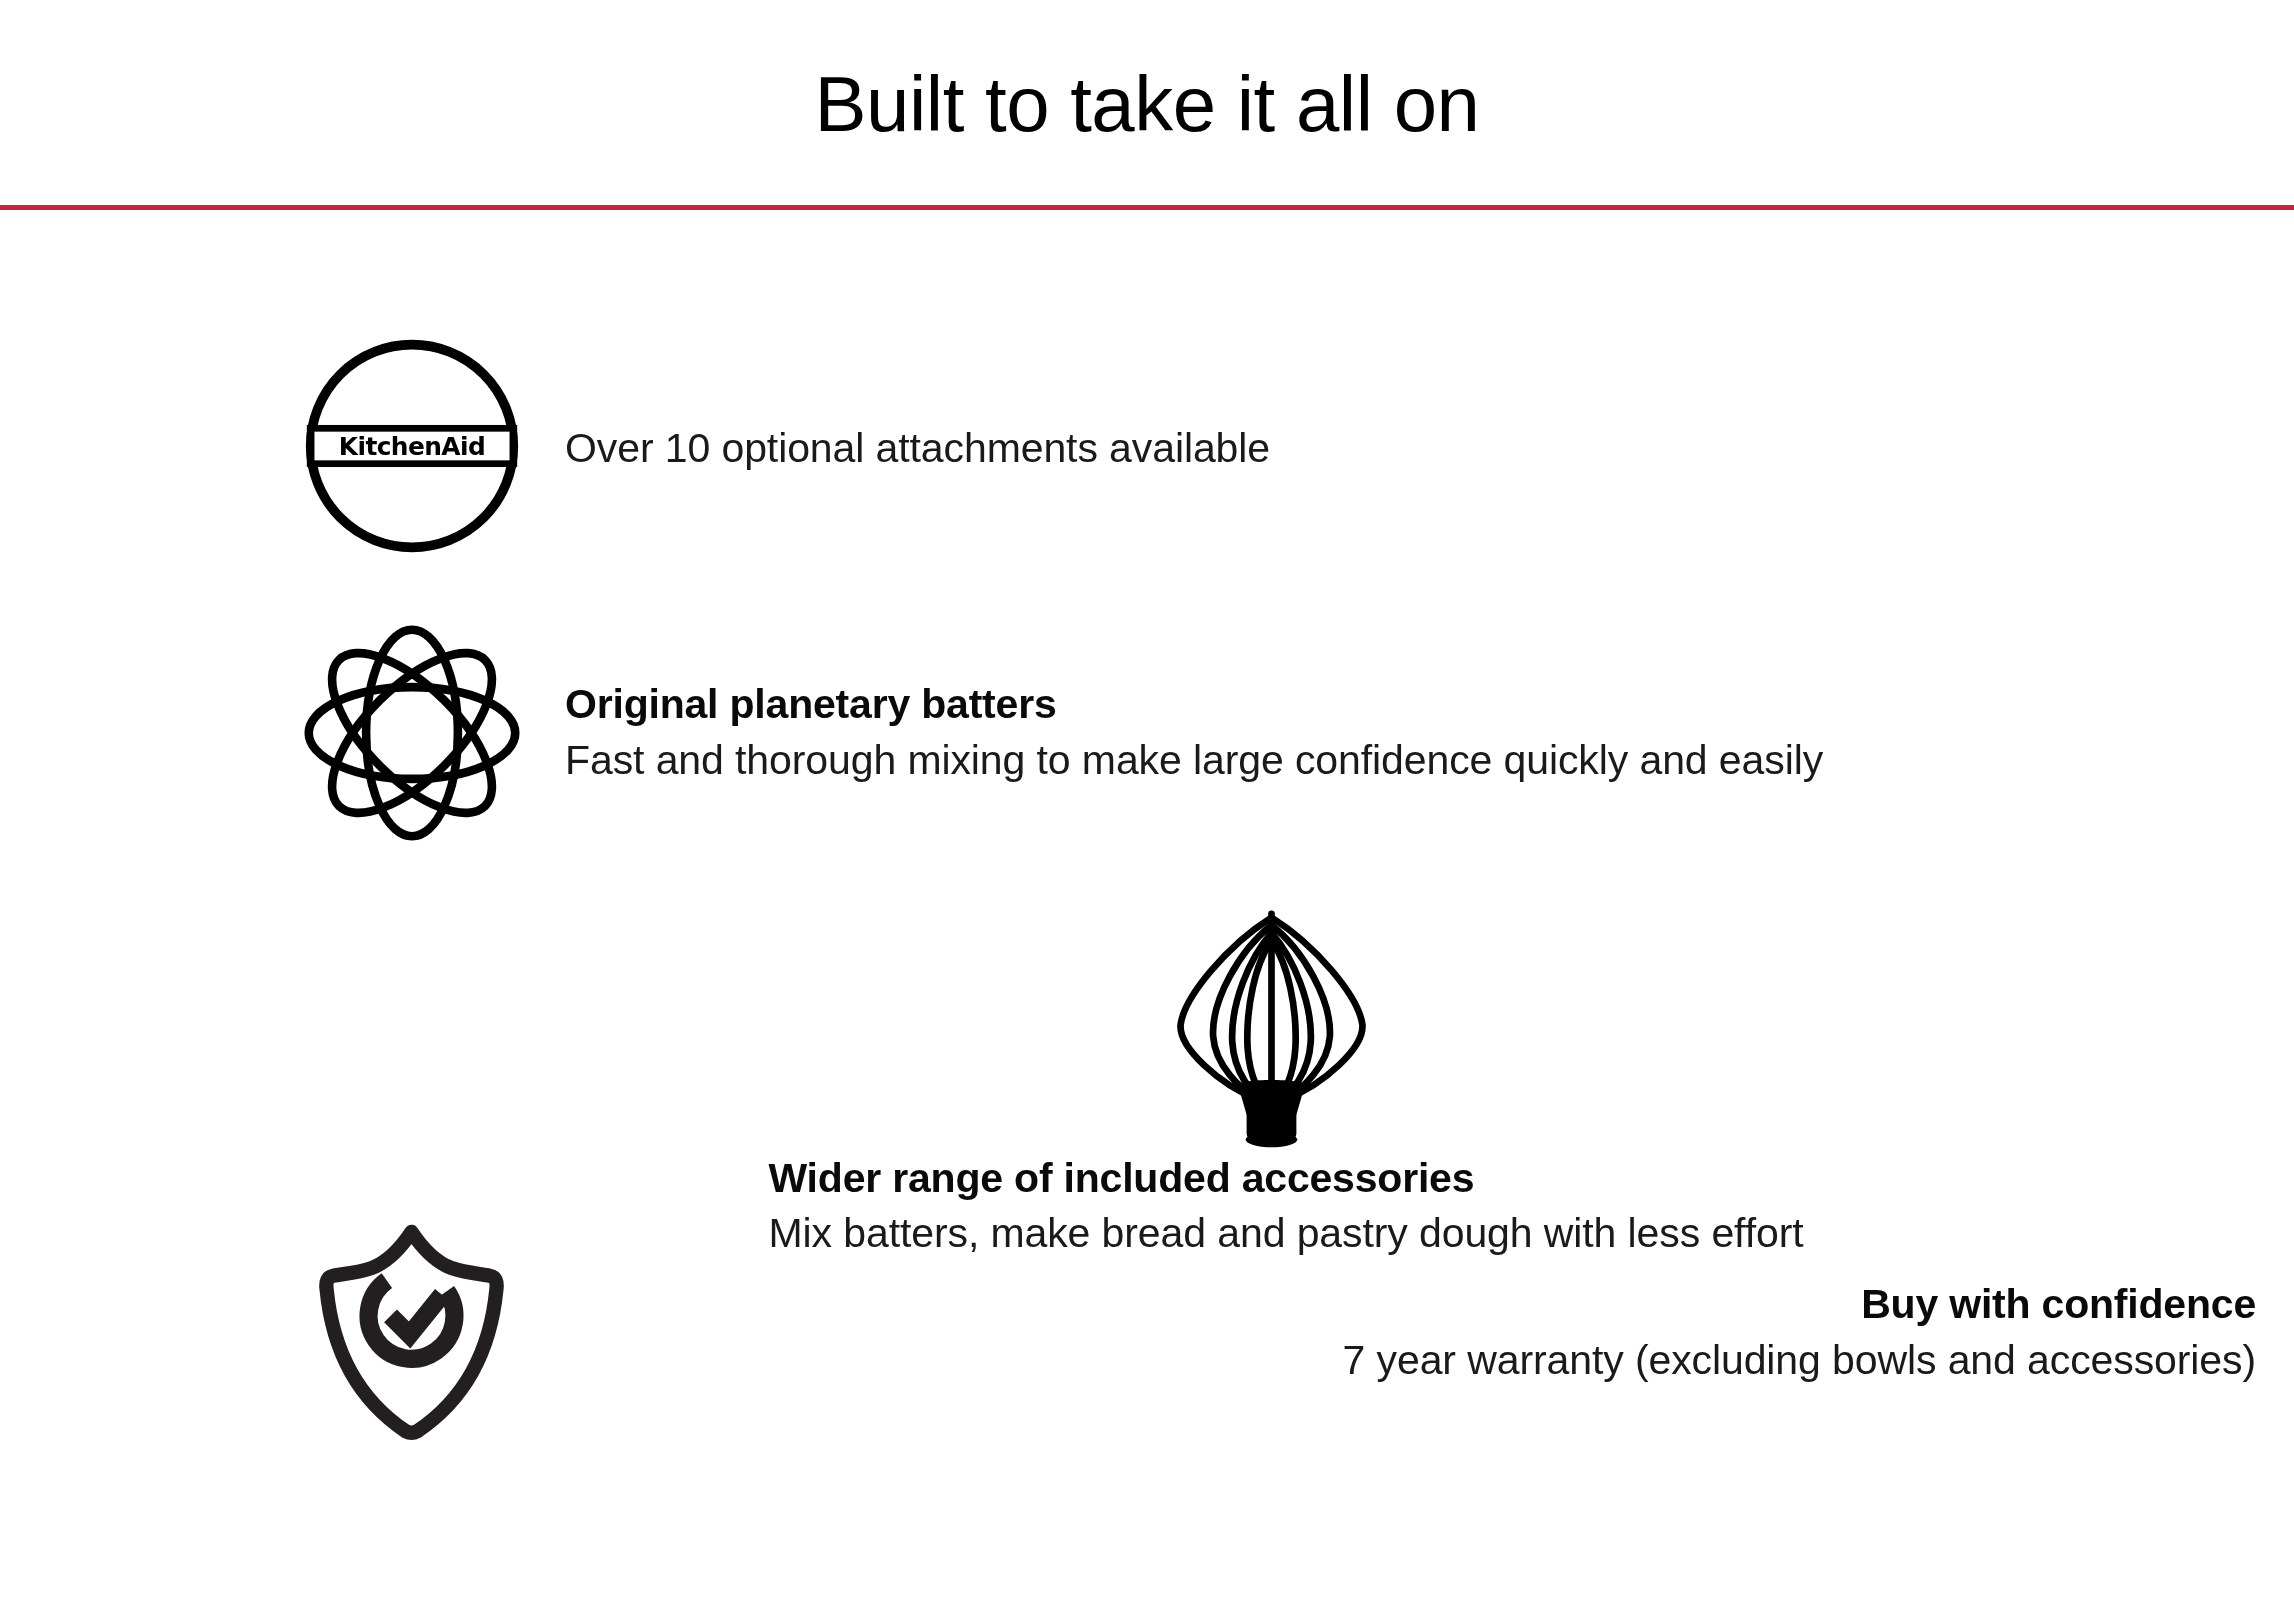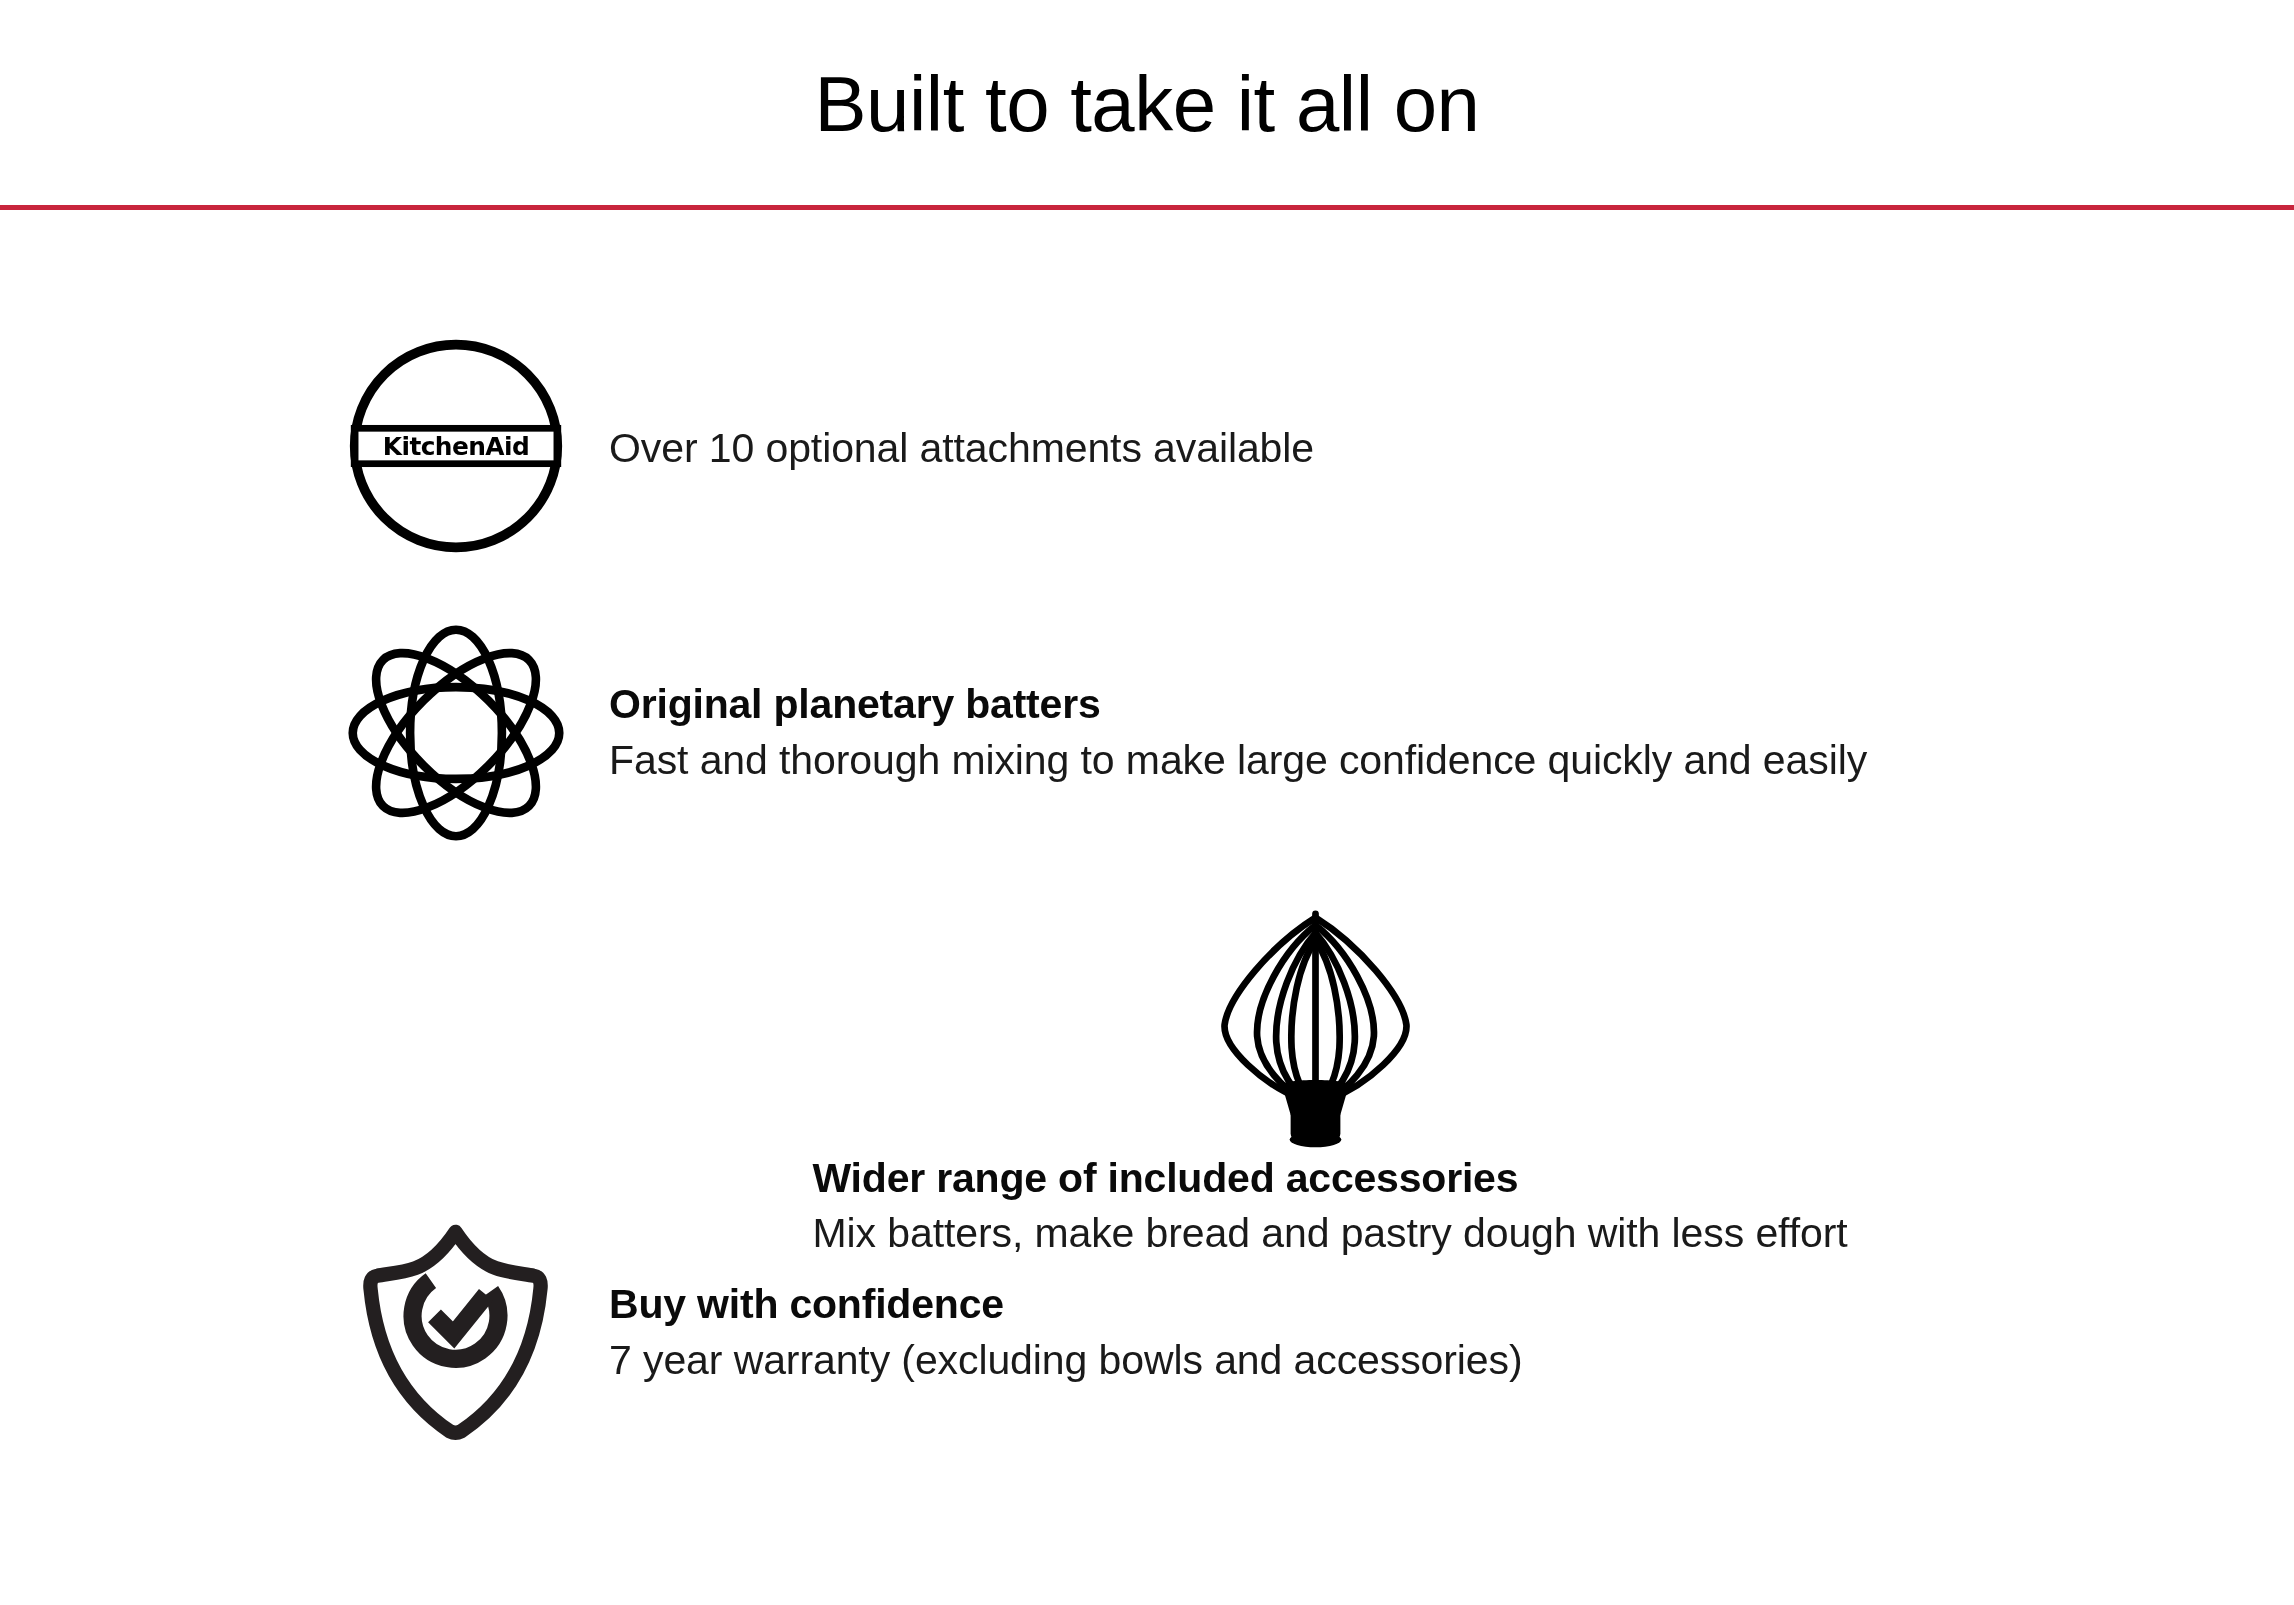--- a/index.html
+++ b/index.html
@@ -55,33 +55,32 @@
     background: #c8253c;
   }
 
   
   .features {
     position: absolute;
     left: 0;
     top: 207px;
     width: 1942px;
     height: 1398px;
-    margin-left: 44px;
   }
   .feature-row {
     position: absolute;
     left: 287px;
     width: 1969px;
     display: flex;
     align-items: center;
   }
   .feature-row.r1 { top: 124px;  height: 229px; }
   .feature-row.r2 { top: 411px;  height: 229px; }
   .feature-row.r3 { top: 698px;  height: 249px; flex-direction: column; }
-  .feature-row.r4 { top: 1011px; height: 229px; }
+  .feature-row.r4 { top: 1011px; height: 229px; text-align: right; }
 
   .icon-cell {
     flex: 0 0 249px;
     width: 249px;
     height: 229px;
     display: flex;
     align-items: center;
     justify-content: center;
   }
   .icon-cell svg { display: block; }

